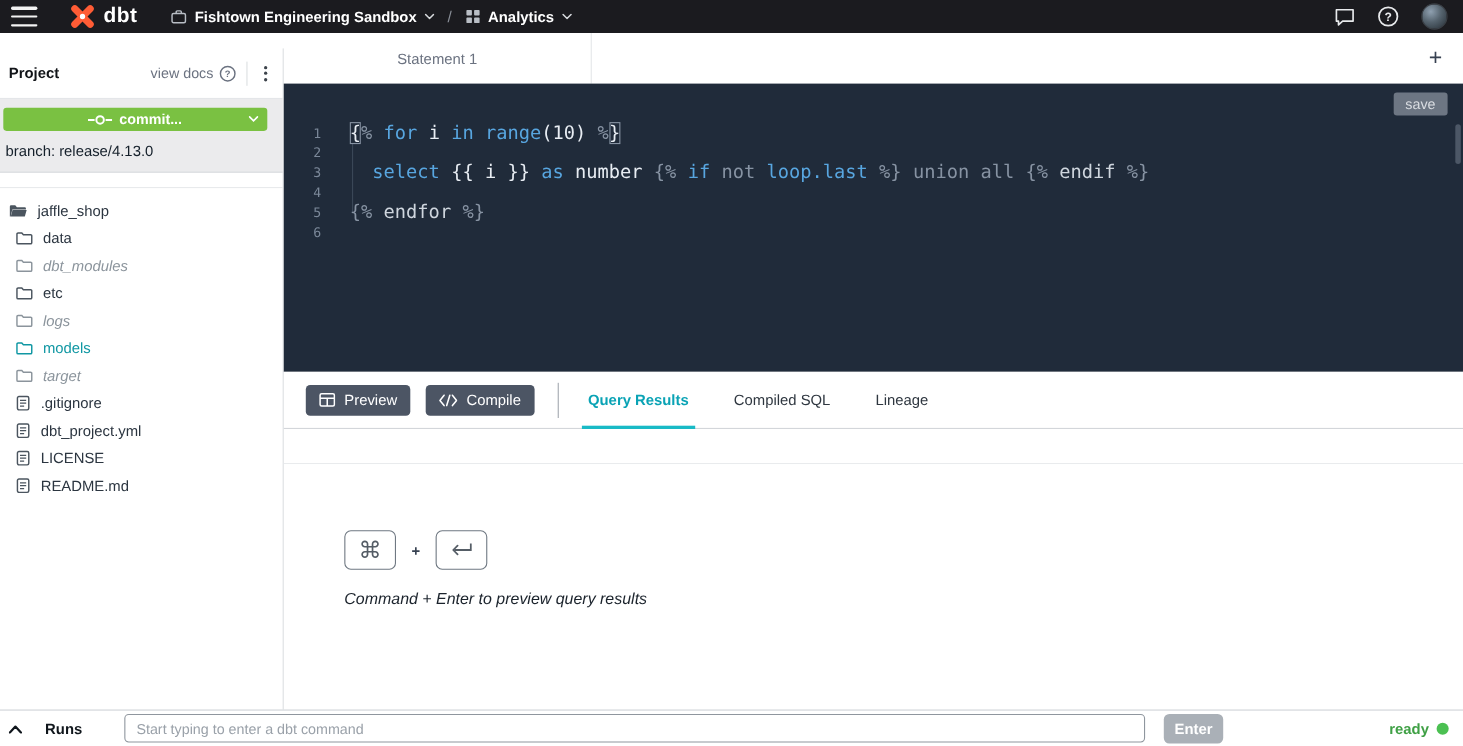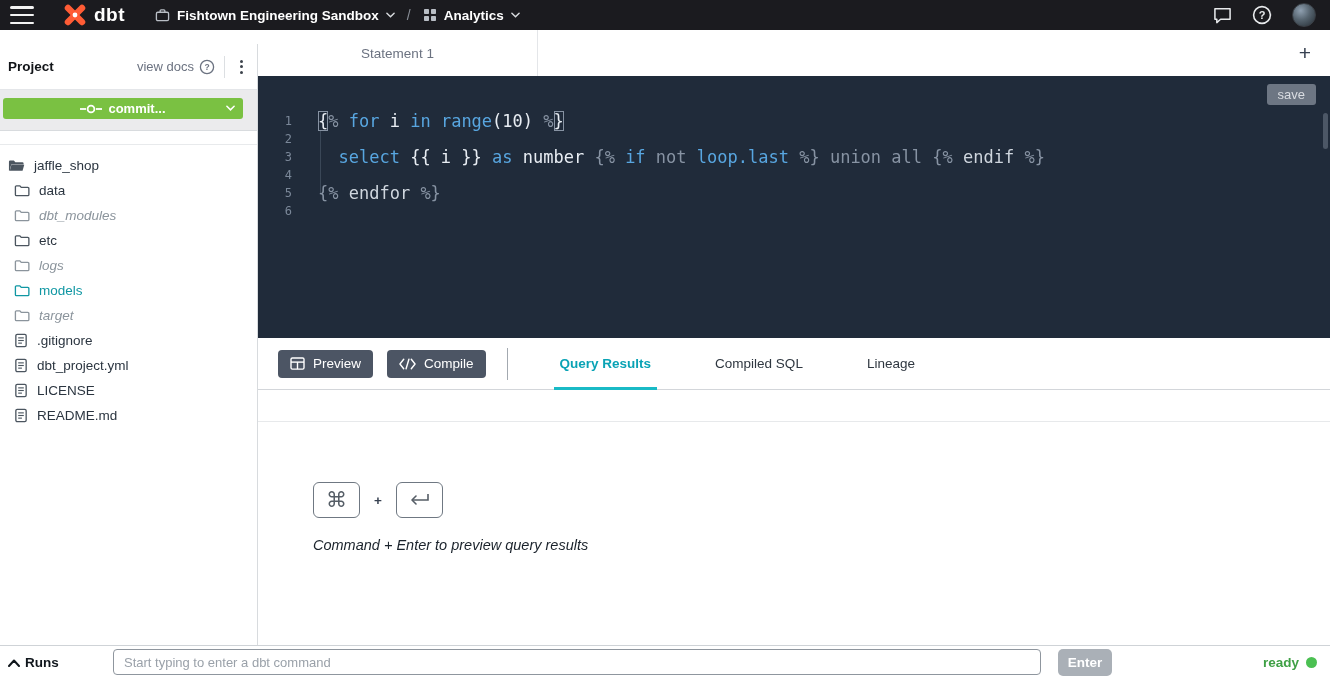--- a/index.html
+++ b/index.html
@@ -74,38 +74,38 @@
   .indent-guide { position:absolute; left:62px; top:54px; width:1px; height:64px; background:#3a4757; }
   .ed-scroll { position:absolute; right:2px; top:37px; width:5px; height:36px; background:#4c5766; border-radius:3px; }
 
   
   .results-toolbar { position:relative; height:52px; background:#ffffff; border-bottom:1px solid #d3d6da;
                      display:flex; align-items:center; padding-left:20px; }
   .action-btn { height:28px; padding:0 12px; background:#4c5564; border-radius:4px; color:#ffffff;
                 font-size:13.5px; display:flex; align-items:center; gap:8px; cursor:pointer; }
   .action-btn + .action-btn { margin-left:14px; }
   .tb-sep { width:1px; height:32px; background:#a3a9b0; margin:0 21px; }
-  .rtabs { display:flex; height:52px; gap:52px; margin-left:25px; }
+  .rtabs { display:flex; height:52px; gap:29px; margin-left:0; }
   .rtab { display:flex; align-items:center; padding:0 6px; font-size:13.5px; color:#2f3740;
           cursor:pointer; border-bottom:3px solid transparent; padding-top:3px; }
   .rtab.active { color:#0aa3b5; font-weight:bold; border-bottom-color:#19bac6; }
   .results-strip { height:32px; background:#ffffff; border-bottom:1px solid #e7e9eb; }
   .results-content { position:relative; height:223px; background:#ffffff; }
   .hint { position:absolute; left:55px; top:60px; }
   .keys-row { display:flex; align-items:center; }
   .keycap { width:47px; height:36px; border:1.5px solid #6f7882; border-radius:6px; display:flex;
             align-items:center; justify-content:center; color:#555d66; background:#fff; }
   .cmd-glyph { font-size:21px; font-family:"DejaVu Sans", sans-serif; }
   .plus-glyph { margin:0 14px; font-size:13.5px; color:#374151; font-weight:bold; }
   .hint-text { margin-top:19px; font-size:14.5px; font-style:italic; color:#1b232c; }
 
   
   #bottombar { position:absolute; left:0; top:645px; width:1330px; height:33px; background:#ffffff;
                border-top:1px solid #cfd3d7; }
-  .runs { position:absolute; left:8px; top:0; height:33px; display:flex; align-items:center; gap:5px;
+  .runs { position:absolute; left:8px; top:0; height:33px; display:flex; align-items:center; gap:21px;
           cursor:pointer; }
   .runs-label { font-weight:bold; font-size:13.5px; color:#10161c; }
   .cmd-input { position:absolute; left:113px; top:3px; width:928px; height:26px; border:1px solid #8f969e;
                border-radius:4px; font-size:13px; padding:0 10px; color:#22292f; outline:none;
                font-family:"Liberation Sans",sans-serif; }
   .cmd-input::placeholder { color:#9aa1a9; }
   .enter-btn { position:absolute; left:1058px; top:3px; width:54px; height:27px; background:#aab0b7;
                border:none; border-radius:5px; color:#ffffff; font-weight:bold; font-size:13.5px;
                cursor:pointer; font-family:"Liberation Sans",sans-serif; }
   .ready { position:absolute; right:13px; top:0; height:33px; display:flex; align-items:center; gap:7px; }
@@ -204,20 +204,21 @@
       <svg width="22" height="12" viewBox="0 0 22 12">
         <line x1="0" y1="6" x2="6" y2="6" stroke="#fff" stroke-width="1.8"></line>
         <circle cx="11" cy="6" r="3.4" fill="none" stroke="#fff" stroke-width="1.8"></circle>
         <line x1="16" y1="6" x2="22" y2="6" stroke="#fff" stroke-width="1.8"></line>
       </svg>
       <span>commit...</span>
       <svg class="commit-chev" width="9" height="6" viewBox="0 0 10 6">
         <path d="M1 1 L5 5 L9 1" stroke="#ffffff" stroke-width="1.7" fill="none" stroke-linecap="round"></path>
       </svg>
     </div>
+    <div class="branch-label">branch: release/4.13.0</div>
   </div>
 
   <div class="tree" id="file-tree">
       <div class="tree-row root ">
         <span>
           <svg width="17" height="14" viewBox="0 0 18 14">
             <path d="M1 2.5 a1.2 1.2 0 0 1 1.2-1.2 h4 l1.6 1.8 h7.5 a1.2 1.2 0 0 1 1.2 1.2 v1 H3.4 L1.8 12 H1 z" fill="#4b555f"></path>
             <path d="M3.6 5.8 h13.6 l-1.8 6.2 H1.9 z" fill="#4b555f"></path>
           </svg>
         </span>

